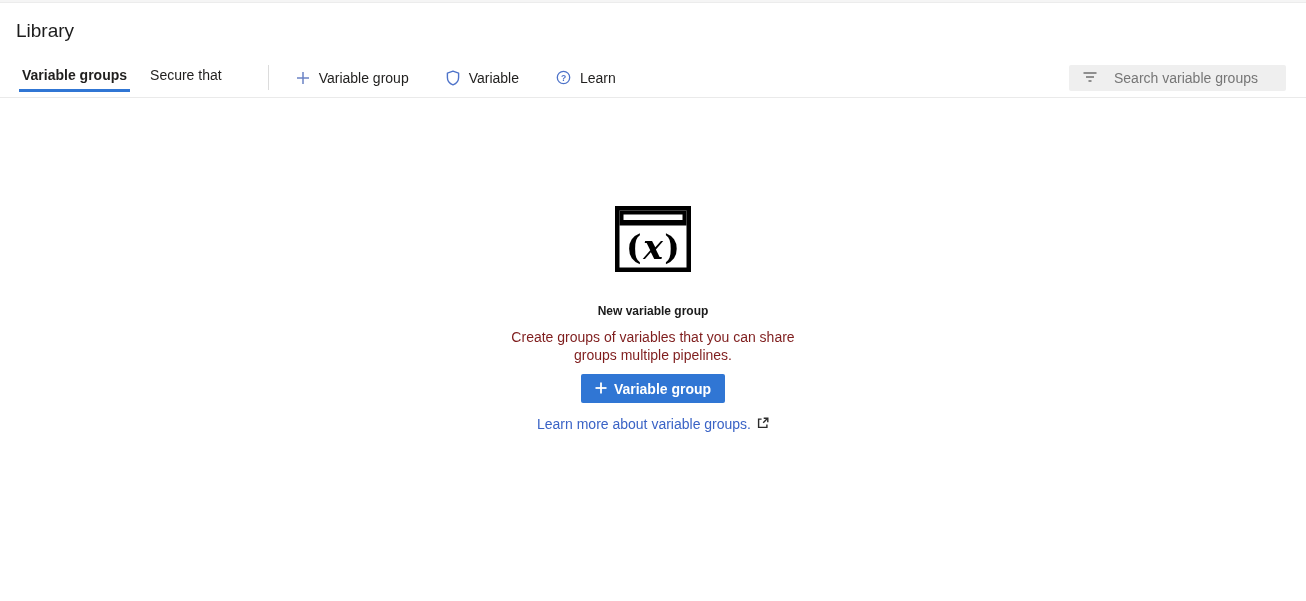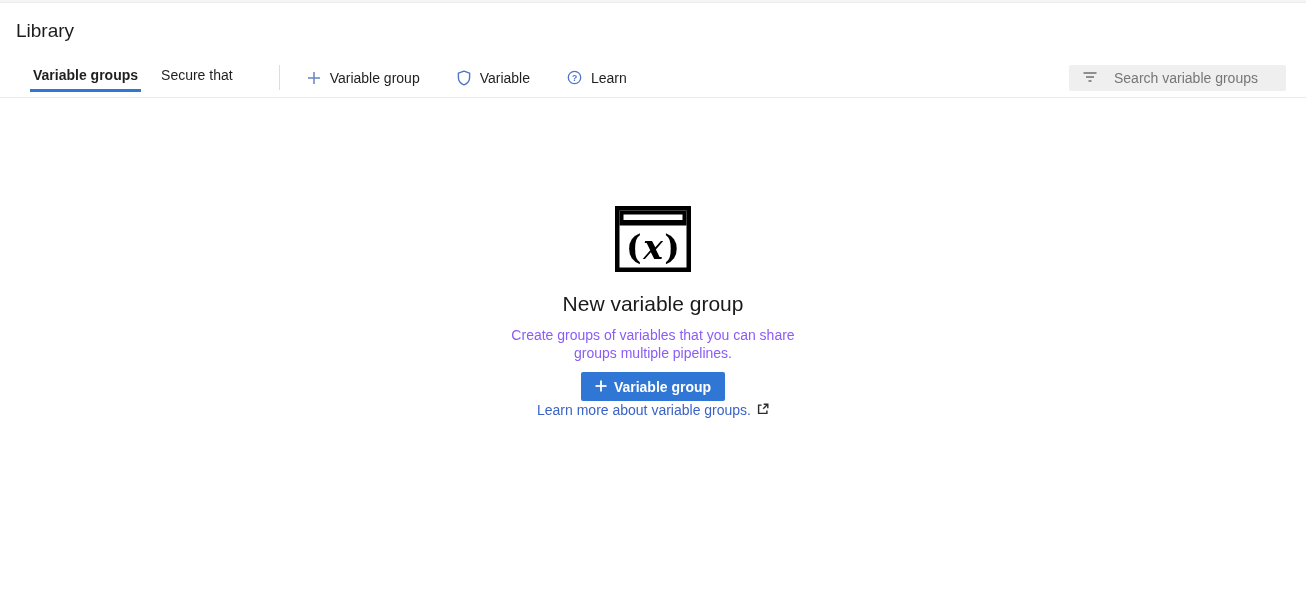--- a/index.html
+++ b/index.html
@@ -9,47 +9,47 @@
   *{box-sizing:border-box;}
   html,body{width:1306px;height:601px;margin:0;padding:0;background:#fff;
     font-family:"Liberation Sans",sans-serif;color:#1c1c1c;overflow:hidden;}
 
   .top-strip{height:3px;background:#f5f5f5;border-bottom:1px solid #ececec;}
 
   .header{padding:17px 16px 0;}
   .page-title{font-size:19px;line-height:22px;font-weight:400;color:#1c1c1c;}
 
   .tabbar{display:flex;align-items:center;margin-top:16px;height:40px;
-    padding:0 20px 0 30px;border-bottom:1px solid #eaeaea;}
+    padding:0 20px 0 19px;border-bottom:1px solid #eaeaea;}
   .tabs{display:flex;align-self:flex-start;}
   .tab{font-size:14px;color:#201f1e;padding:9px 3px 6px;margin-right:17px;
     border-bottom:3px solid transparent;cursor:pointer;white-space:nowrap;}
   .tab.active{font-weight:700;border-bottom-color:var(--accent);}
 
   .vdivider{width:1px;height:25px;background:#dcdcdc;margin:0 27px 0 26px;align-self:center;}
 
   .command{display:flex;align-items:center;gap:9px;margin-right:37px;font-size:14px;
     color:#201f1e;cursor:pointer;white-space:nowrap;}
   .command svg{display:block;}
 
   .search-box{margin-left:auto;width:217px;height:26px;background:#efefef;border-radius:2px;
     display:flex;align-items:center;padding:0 8px 0 13px;}
   .search-box input{flex:1;border:none;outline:none;background:transparent;margin-left:14px;
     font-size:14px;color:#1b1b1b;font-family:"Liberation Sans",sans-serif;}
   .search-box input::placeholder{color:#767676;opacity:1;}
 
   .empty-state{margin-top:108px;text-align:center;}
   .vg-icon{display:inline-block;}
   .vg-icon .paren-text{font-family:"DejaVu Serif","Liberation Serif",serif;font-weight:700;}
-  .es-title{margin-top:16px;font-size:21px;font-weight:400;color:#1a1a1a;}
-  .es-desc{margin-top:11px;font-size:14px;line-height:17.5px;color:#8b5cf6;}
+  .es-title{margin-top:28px;font-size:12px;font-weight:700;color:#1a1a1a;}
+  .es-desc{margin-top:11px;font-size:14px;line-height:17.5px;color:#7f1d1d;}
   .es-btn{margin-top:10px;display:inline-flex;align-items:center;gap:7px;height:29px;
     padding:0 14px;background:var(--accent);color:#fff;border:none;border-radius:2px;
     font-size:14px;font-weight:600;font-family:"Liberation Sans",sans-serif;cursor:pointer;}
-  .es-link-row{margin-top:0;display:flex;justify-content:center;align-items:center;gap:6px;}
+  .es-link-row{margin-top:12px;display:flex;justify-content:center;align-items:center;gap:6px;}
   .es-link{font-size:14px;color:var(--link-blue);text-decoration:none;cursor:pointer;}
 </style>
 </head>
 <body>
 
 <div class="top-strip"></div>
 
 <div class="header">
   <div class="page-title">Library</div>
 </div>

